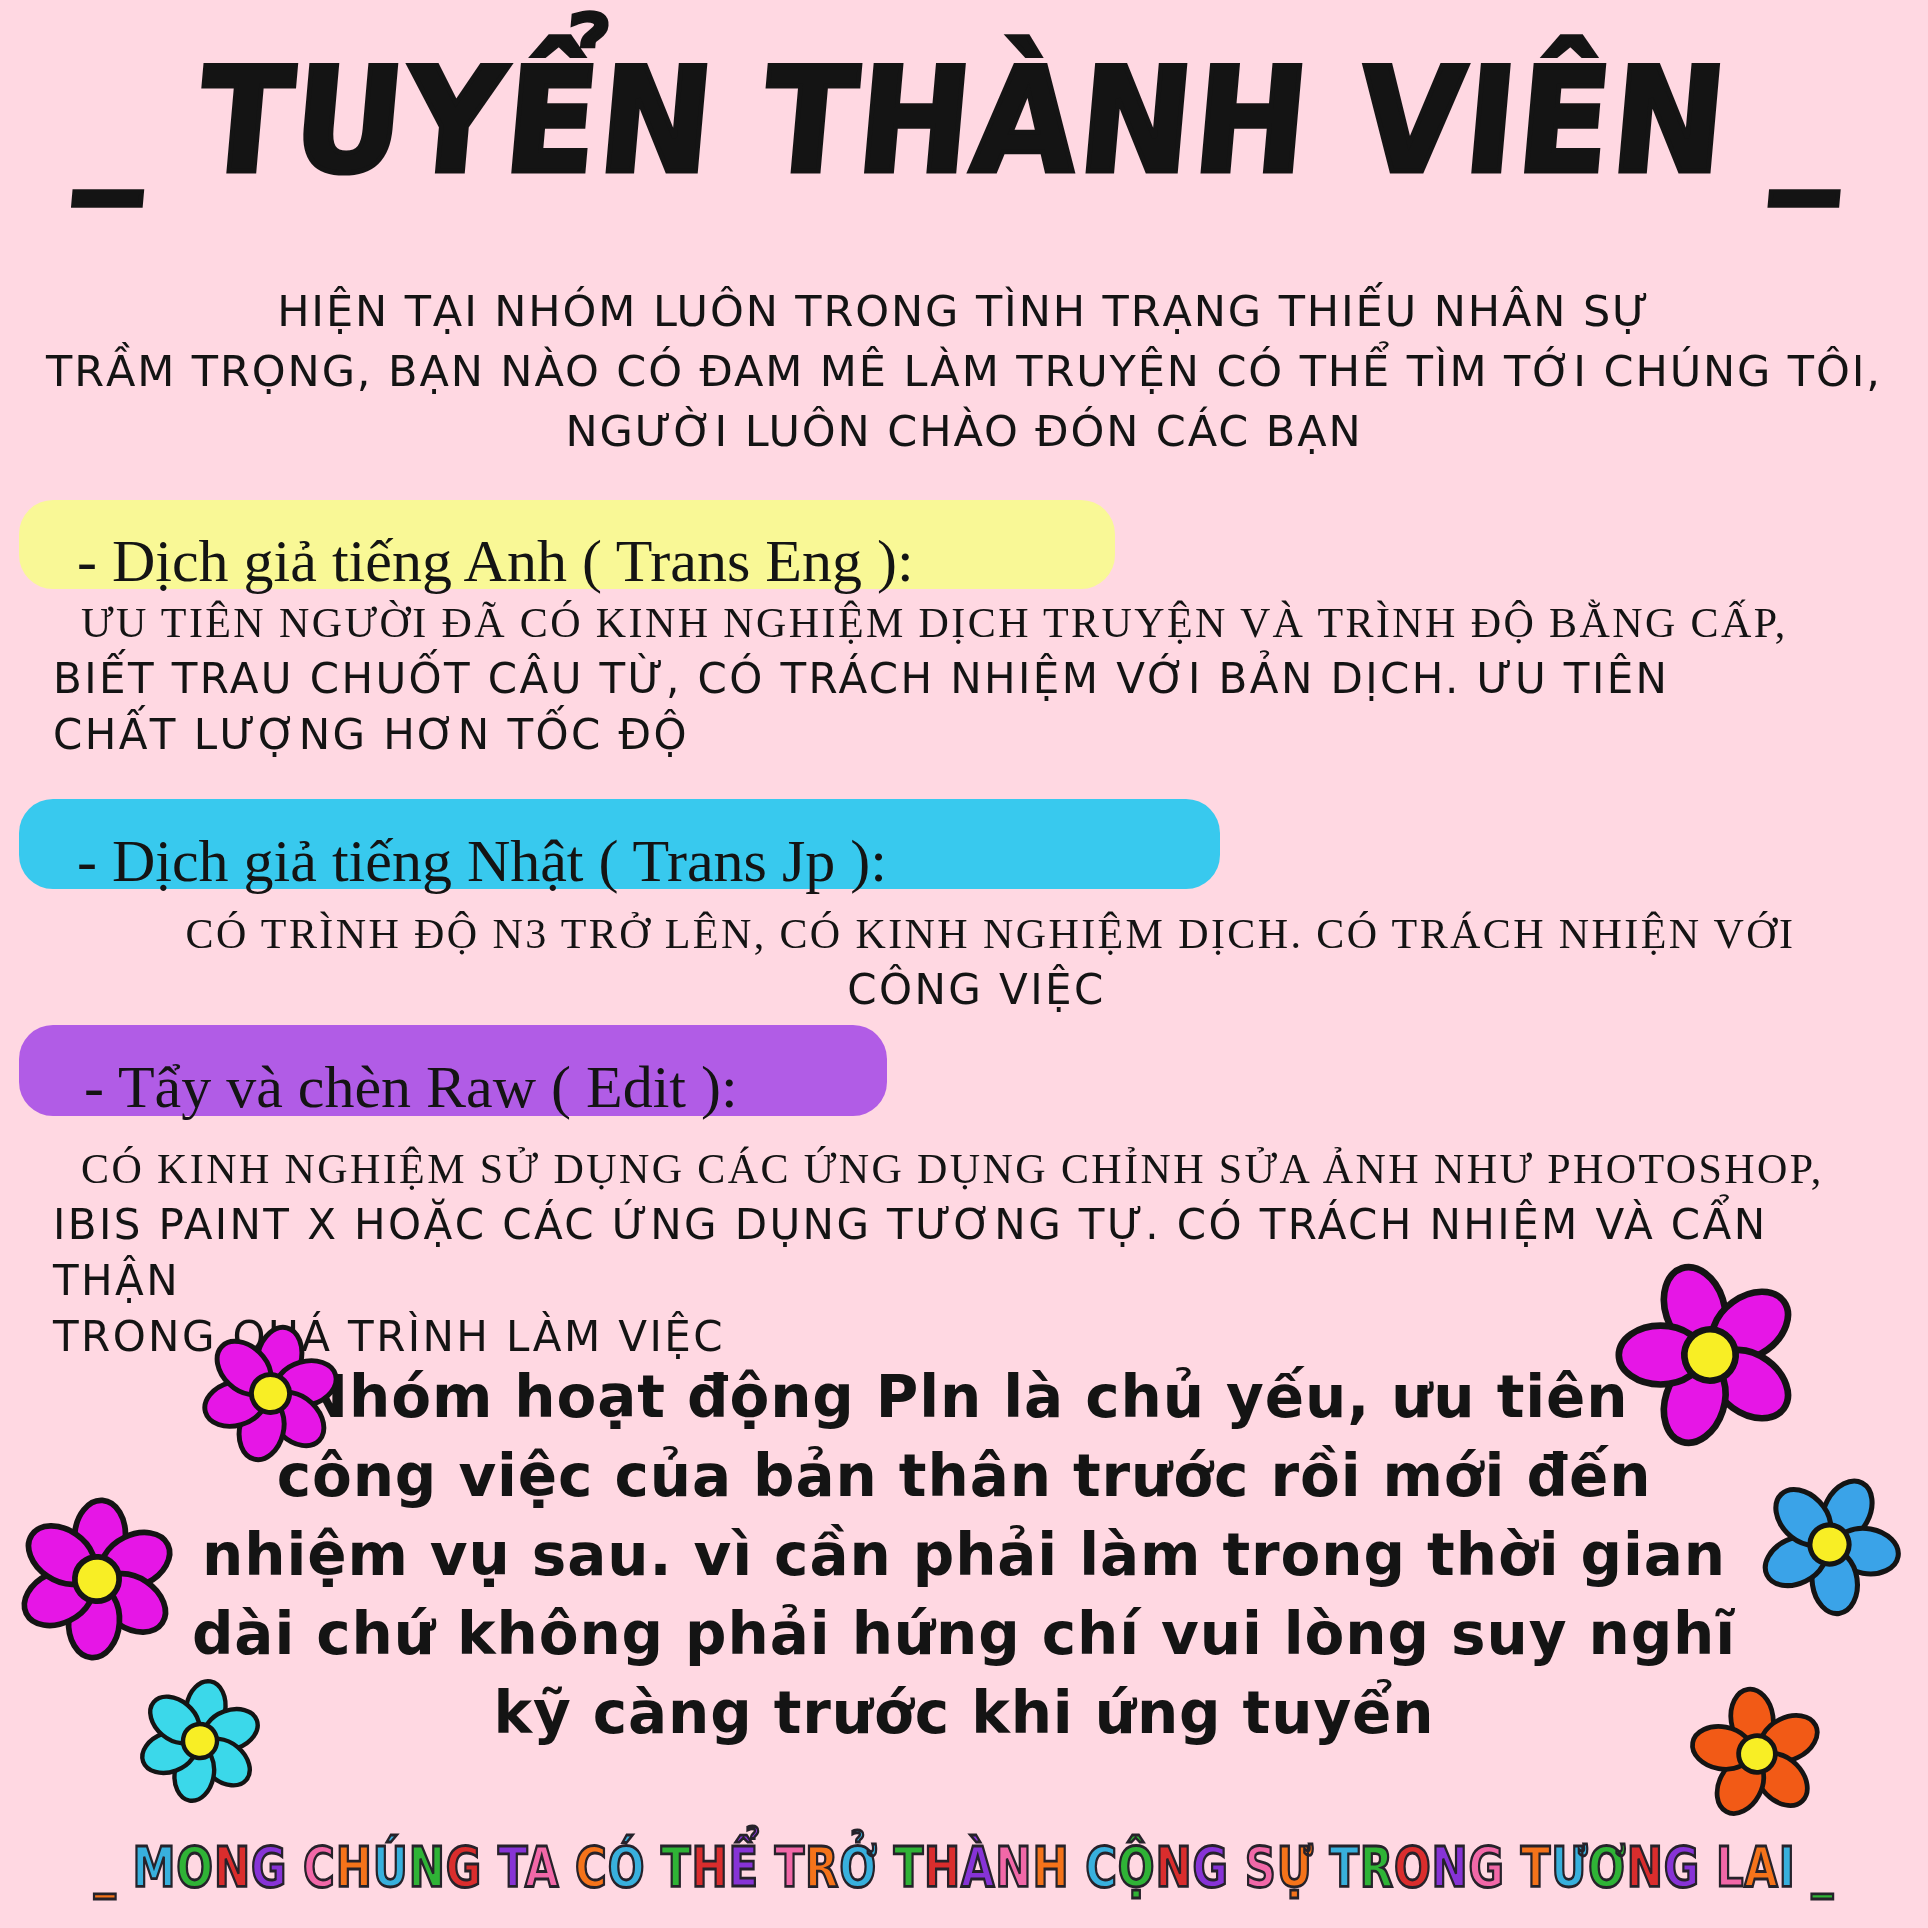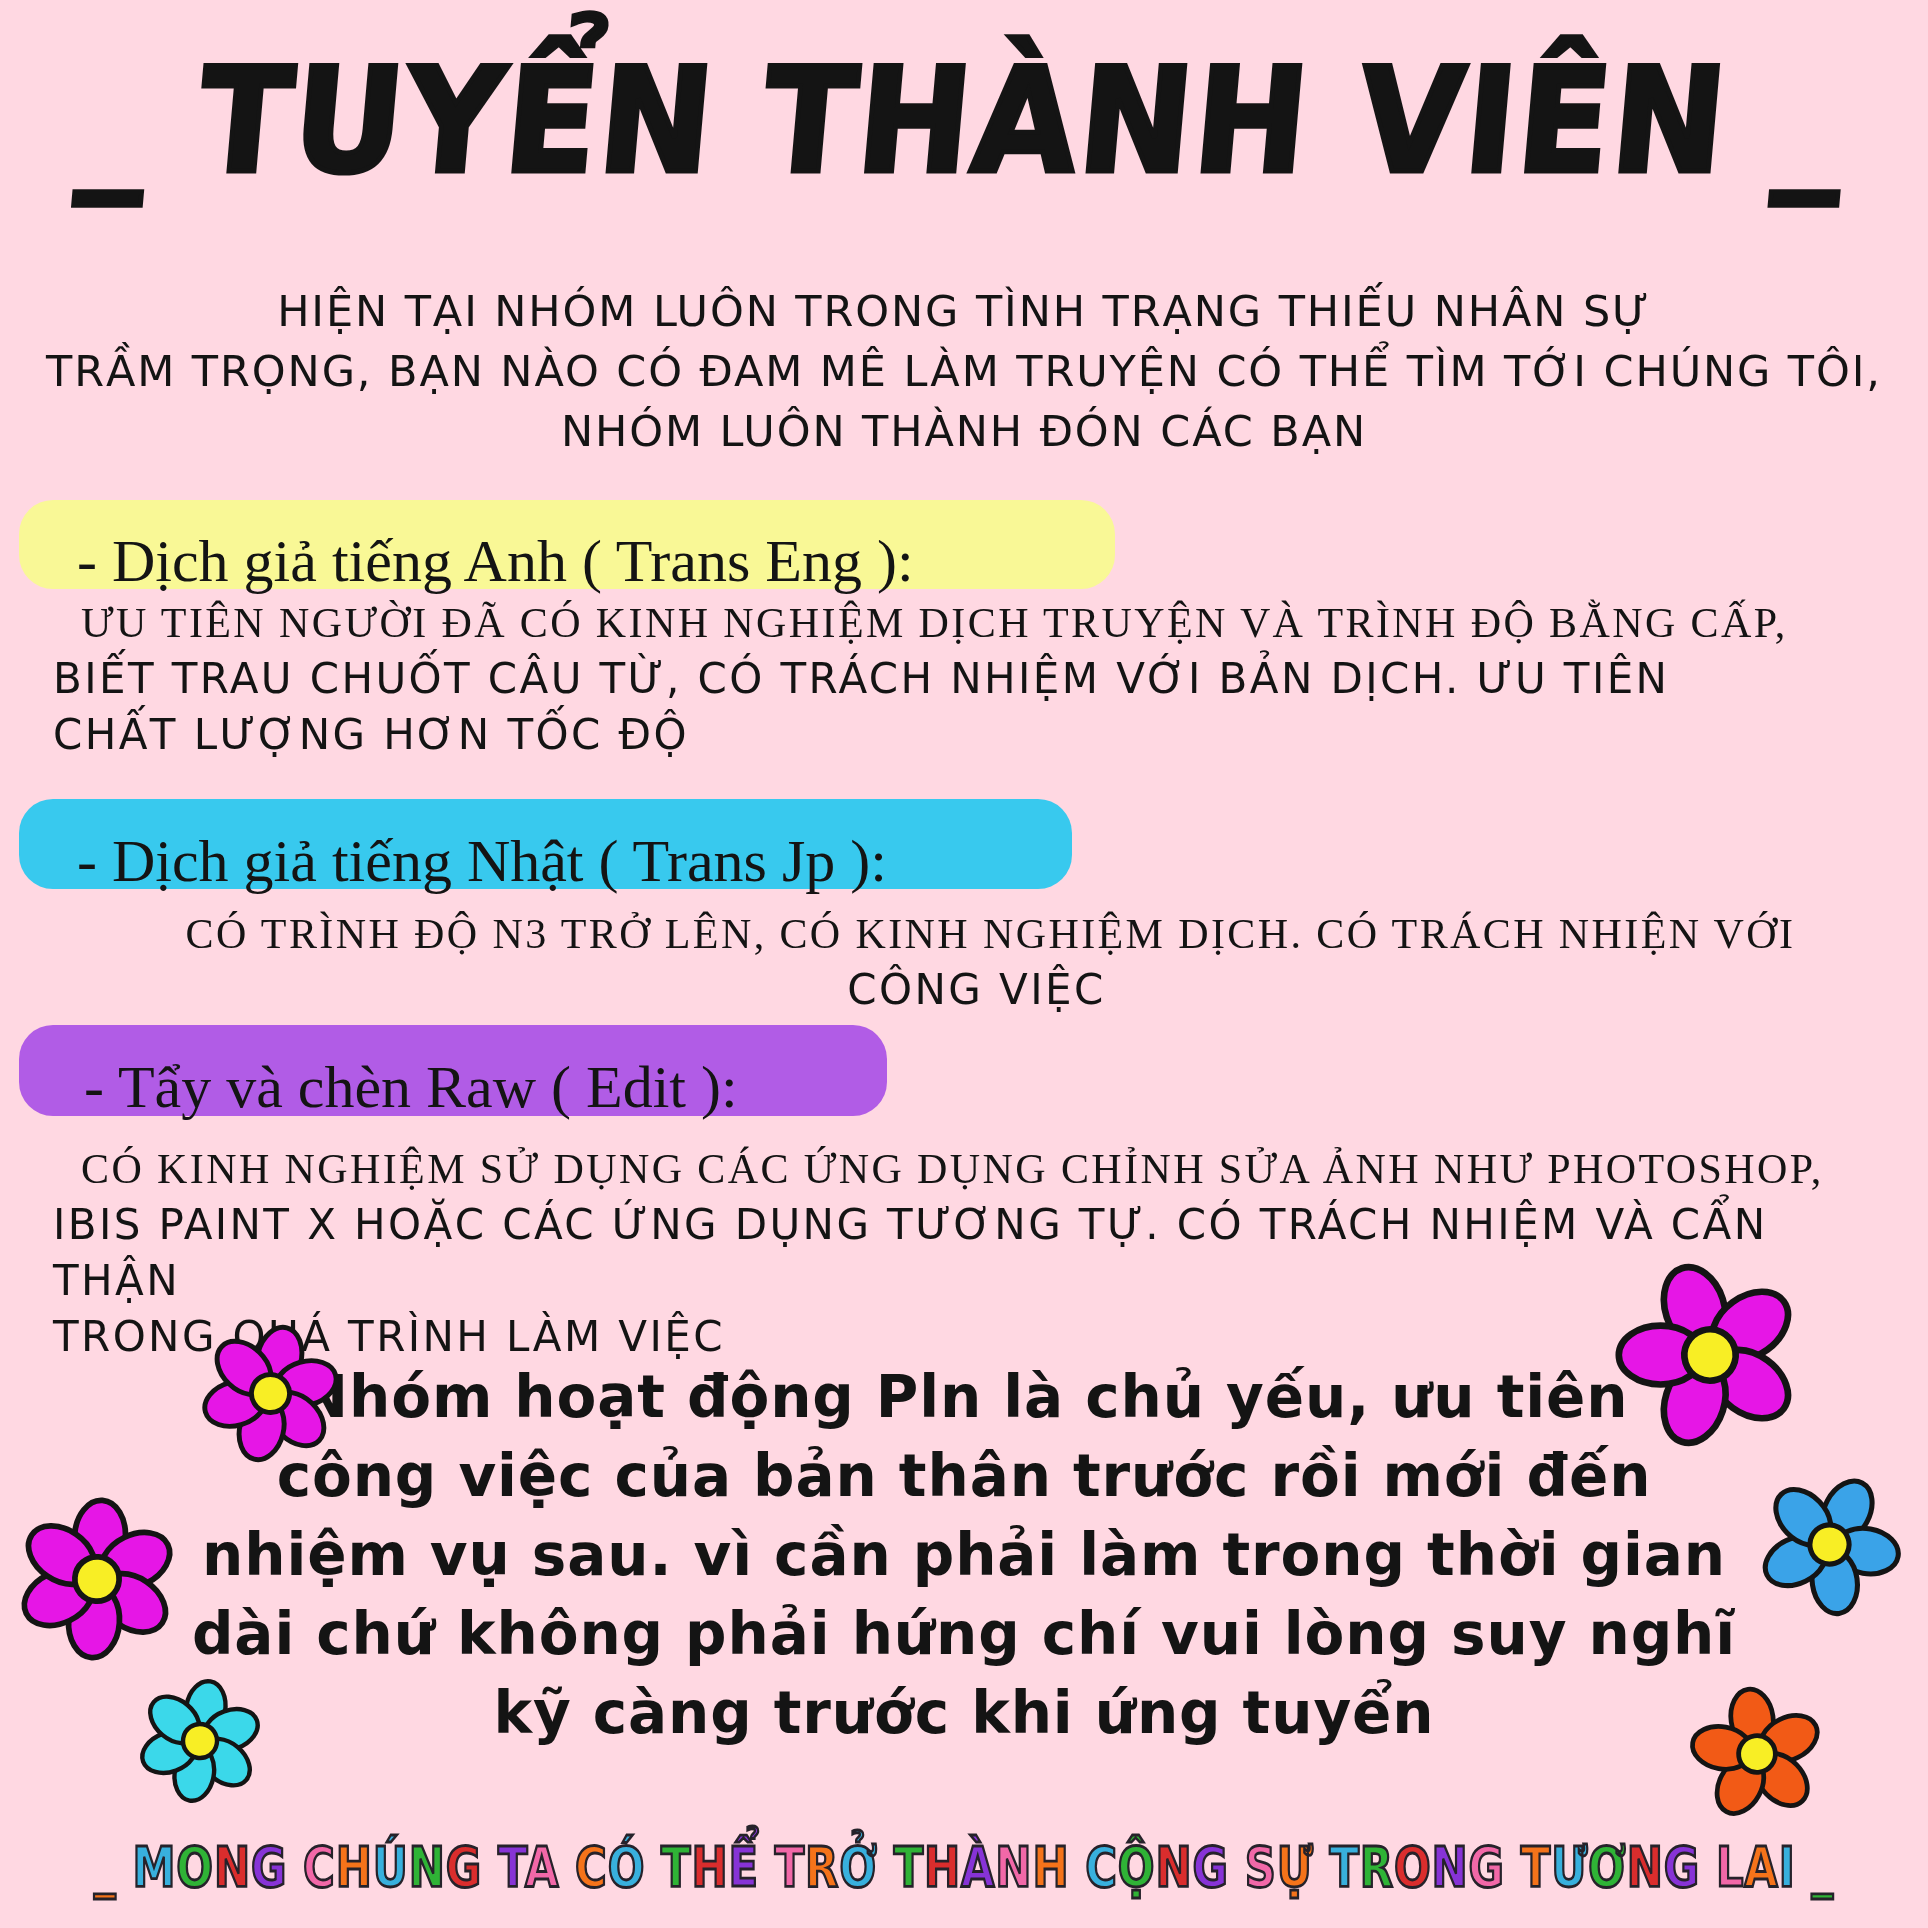--- a/index.html
+++ b/index.html
@@ -22,21 +22,21 @@
   }
 
   
   .band{position:absolute;left:19px;border-radius:34px;}
   .band h2{
     margin:17px;font-family:"Liberation Serif","DejaVu Serif",serif;
     font-weight:normal;font-size:60px;padding-left:41px;white-space:nowrap;
   }
   #band-eng{top:500px;width:1096px;height:89px;}
   #band-eng h2{line-height:89px;}
-  #band-jp{top:799px;width:1053px;height:90px;}
+  #band-jp{top:799px;width:1201px;height:90px;}
   #band-jp h2{line-height:90px;}
   #band-edit{top:1025px;width:861px;height:91px;padding-left:7px;}
   #band-edit h2{line-height:91px;}
 
   .secbody{
     position:absolute;left:53px;right:28px;
     font-size:42px;line-height:56px;letter-spacing:2.4px;
   }
   .secbody .ind{text-indent:28px;font-family:Liberation Serif, serif;}
   #body-eng{top:595px;}
@@ -95,21 +95,21 @@
         <circle class="flower-center" cx="50" cy="50" r="13.5" stroke="#141414" stroke-width="3.5" fill="#f8ee25"></circle>
       </g>
     </defs>
   </svg>
 
   <div id="title">_ TUYỂN THÀNH VIÊN _</div>
 
   <div id="intro">
     <div>HIỆN TẠI NHÓM LUÔN TRONG TÌNH TRẠNG THIẾU NHÂN SỰ</div>
     <div>TRẦM TRỌNG, BẠN NÀO CÓ ĐAM MÊ LÀM TRUYỆN CÓ THỂ TÌM TỚI CHÚNG TÔI,</div>
-    <div>NHÓM LUÔN THÀNH ĐÓN CÁC BẠN</div>
+    <div>NGƯỜI LUÔN CHÀO ĐÓN CÁC BẠN</div>
   </div>
 
   <div class="band" id="band-eng" style="background-color: rgb(249, 248, 150);">
     <h2>- Dịch giả tiếng Anh ( Trans Eng ):</h2>
   </div>
   <div class="secbody" id="body-eng">
     <div class="ind">ƯU TIÊN NGƯỜI ĐÃ CÓ KINH NGHIỆM DỊCH TRUYỆN VÀ TRÌNH ĐỘ BẰNG CẤP,</div>
     <div>BIẾT TRAU CHUỐT CÂU TỪ, CÓ TRÁCH NHIỆM VỚI BẢN DỊCH. ƯU TIÊN</div>
     <div>CHẤT LƯỢNG HƠN TỐC ĐỘ</div>
   </div>

